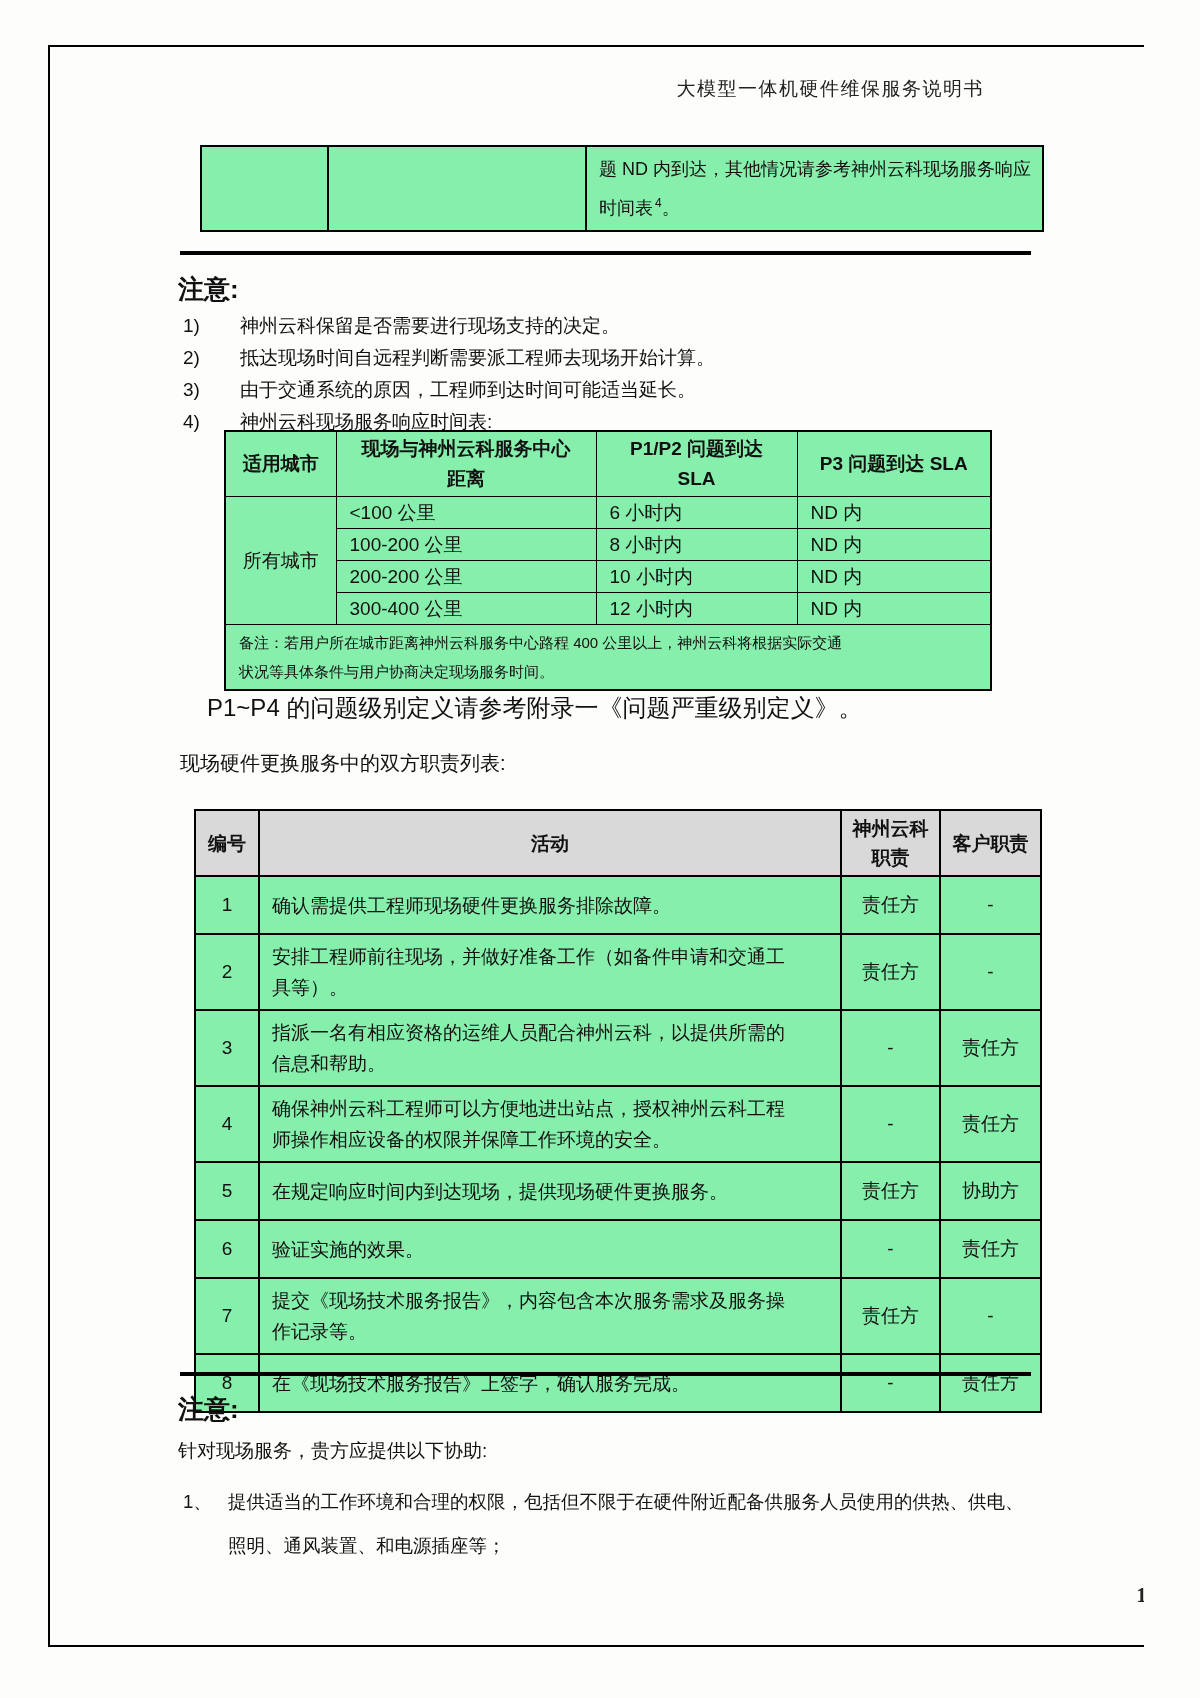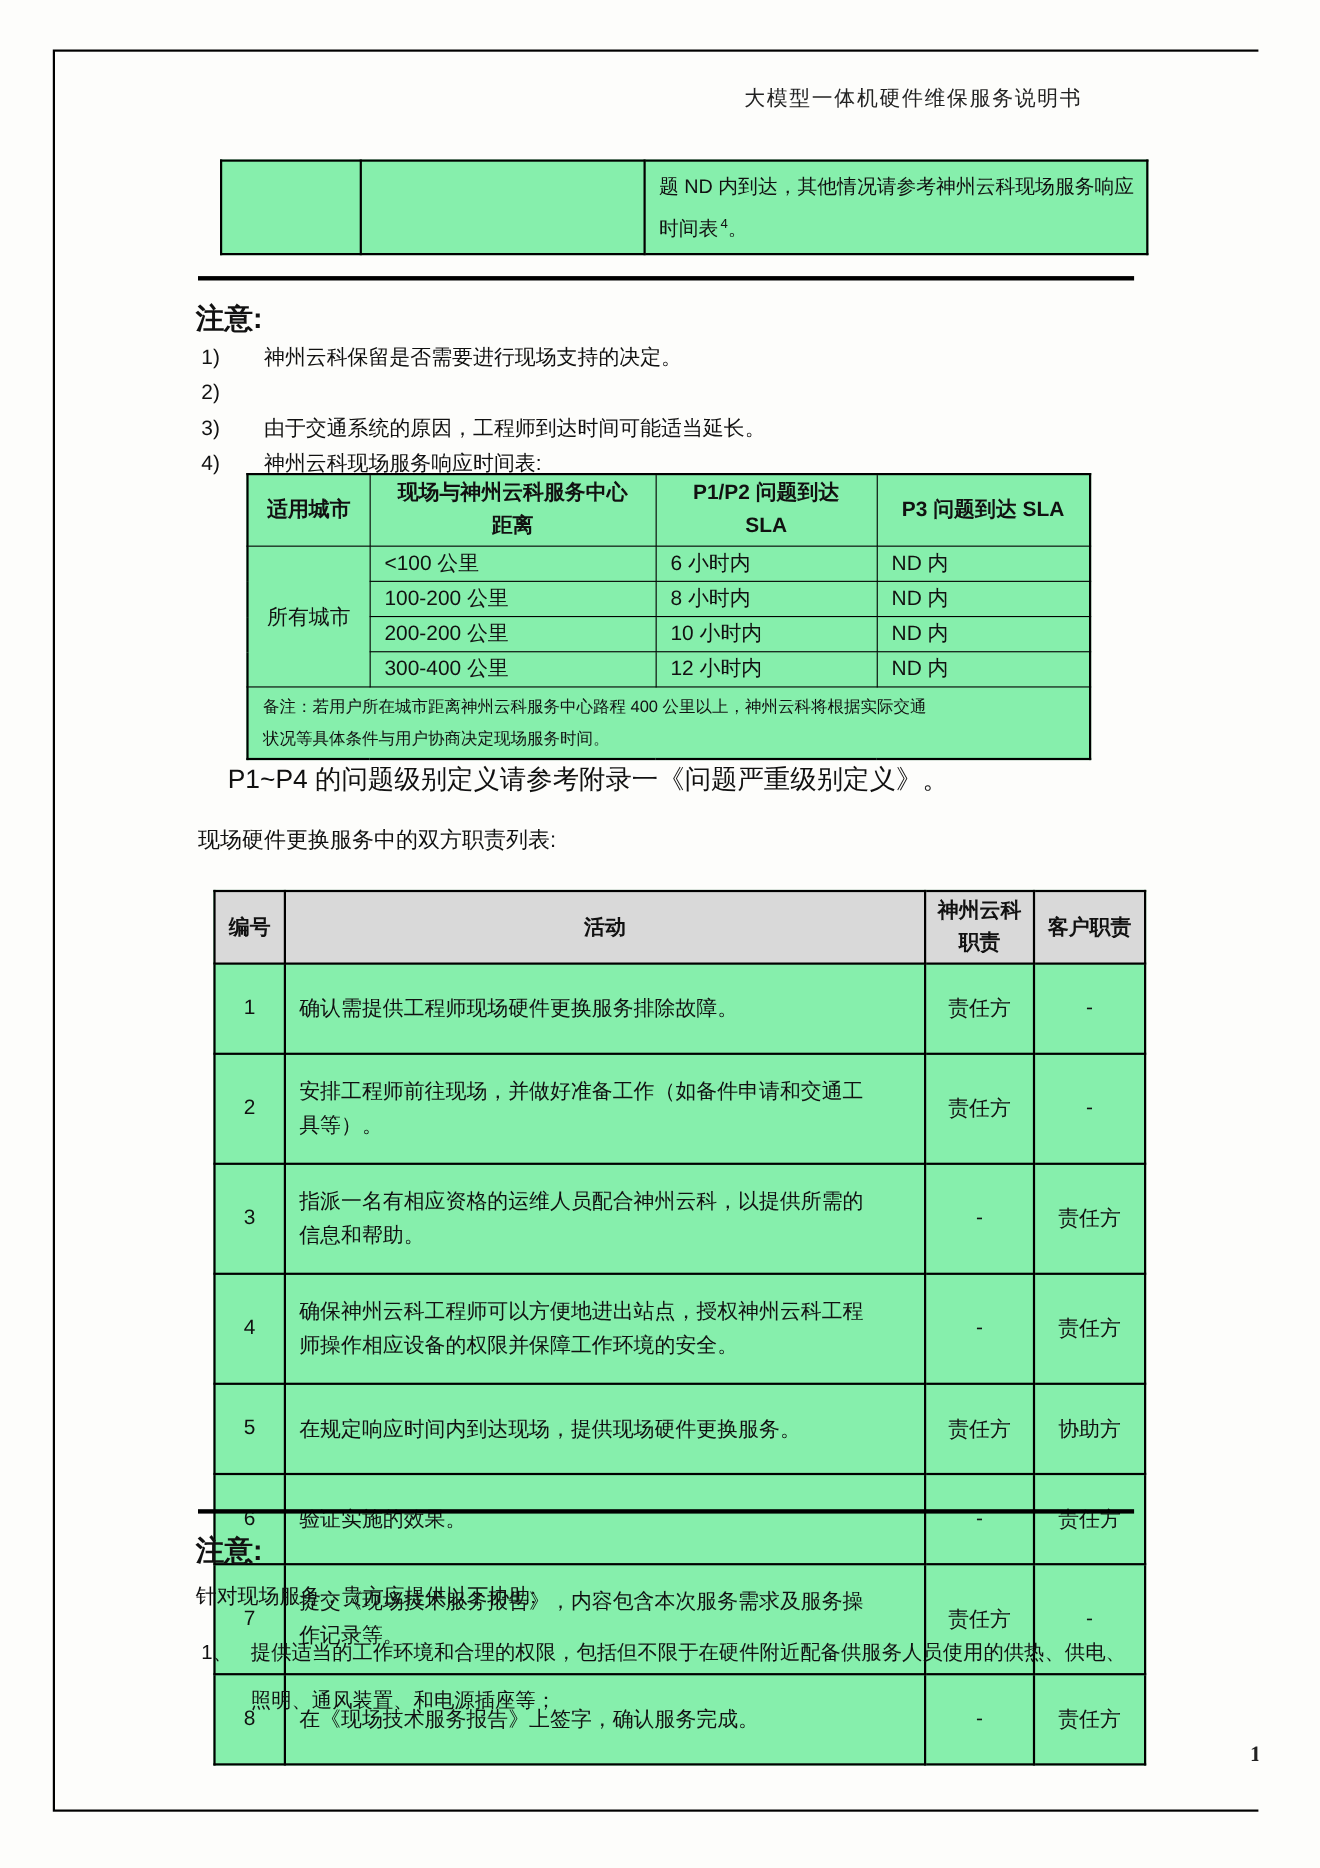--- a/index.html
+++ b/index.html
@@ -58,21 +58,21 @@
 
   .p1p4 { position:absolute; left:207px; top:692px; font-size:24px; }
   .section-title { position:absolute; left:180px; top:750px; font-size:20px; }
 
   
   .resp { position:absolute; left:194px; top:809px; width:846px; border:2px solid #000; }
   .resp th, .resp td { border:2px solid #000; font-size:19px; }
   .resp th { background:#d9d9d9; font-weight:bold; height:64px; line-height:29px; text-align:center; vertical-align:middle; white-space:pre-line; padding:0 4px; }
   .resp td { height:44px; vertical-align:middle; }
   .resp td.no, .resp td.role { text-align:center; }
-  .resp td.act { padding:18px 12px; line-height:31px; text-align:left; white-space:pre-line; }
+  .resp td.act { padding:6px 12px; line-height:31px; text-align:left; white-space:pre-line; }
 
   .notes2-intro { position:absolute; left:178px; top:1438px; font-size:19px; }
   .notes2-item { position:absolute; left:183px; top:1480px; width:857px; display:flex; font-size:18.5px; line-height:44px; }
   .notes2-item .note-num { width:45px; flex:none; }
   .notes2-item .note-text { white-space:pre-line; }
 
   .footer {
     position:absolute; left:0; top:1584px; width:1200px;
     text-align:right; font-family:"Liberation Serif", serif;
     font-size:20px; font-weight:bold; color:#222;
@@ -110,20 +110,21 @@
 
   <div class="note-label note-label-1">注意:</div>
 
   <div class="notes-list">
     <div class="note-item">
       <span class="note-num">1)</span>
       <span class="note-text">神州云科保留是否需要进行现场支持的决定。</span>
     </div>
     <div class="note-item">
       <span class="note-num">2)</span>
+      <span class="note-text">抵达现场时间自远程判断需要派工程师去现场开始计算。</span>
     </div>
     <div class="note-item">
       <span class="note-num">3)</span>
       <span class="note-text">由于交通系统的原因，工程师到达时间可能适当延长。</span>
     </div>
     <div class="note-item">
       <span class="note-num">4)</span>
       <span class="note-text">神州云科现场服务响应时间表:</span>
     </div>
   </div>

